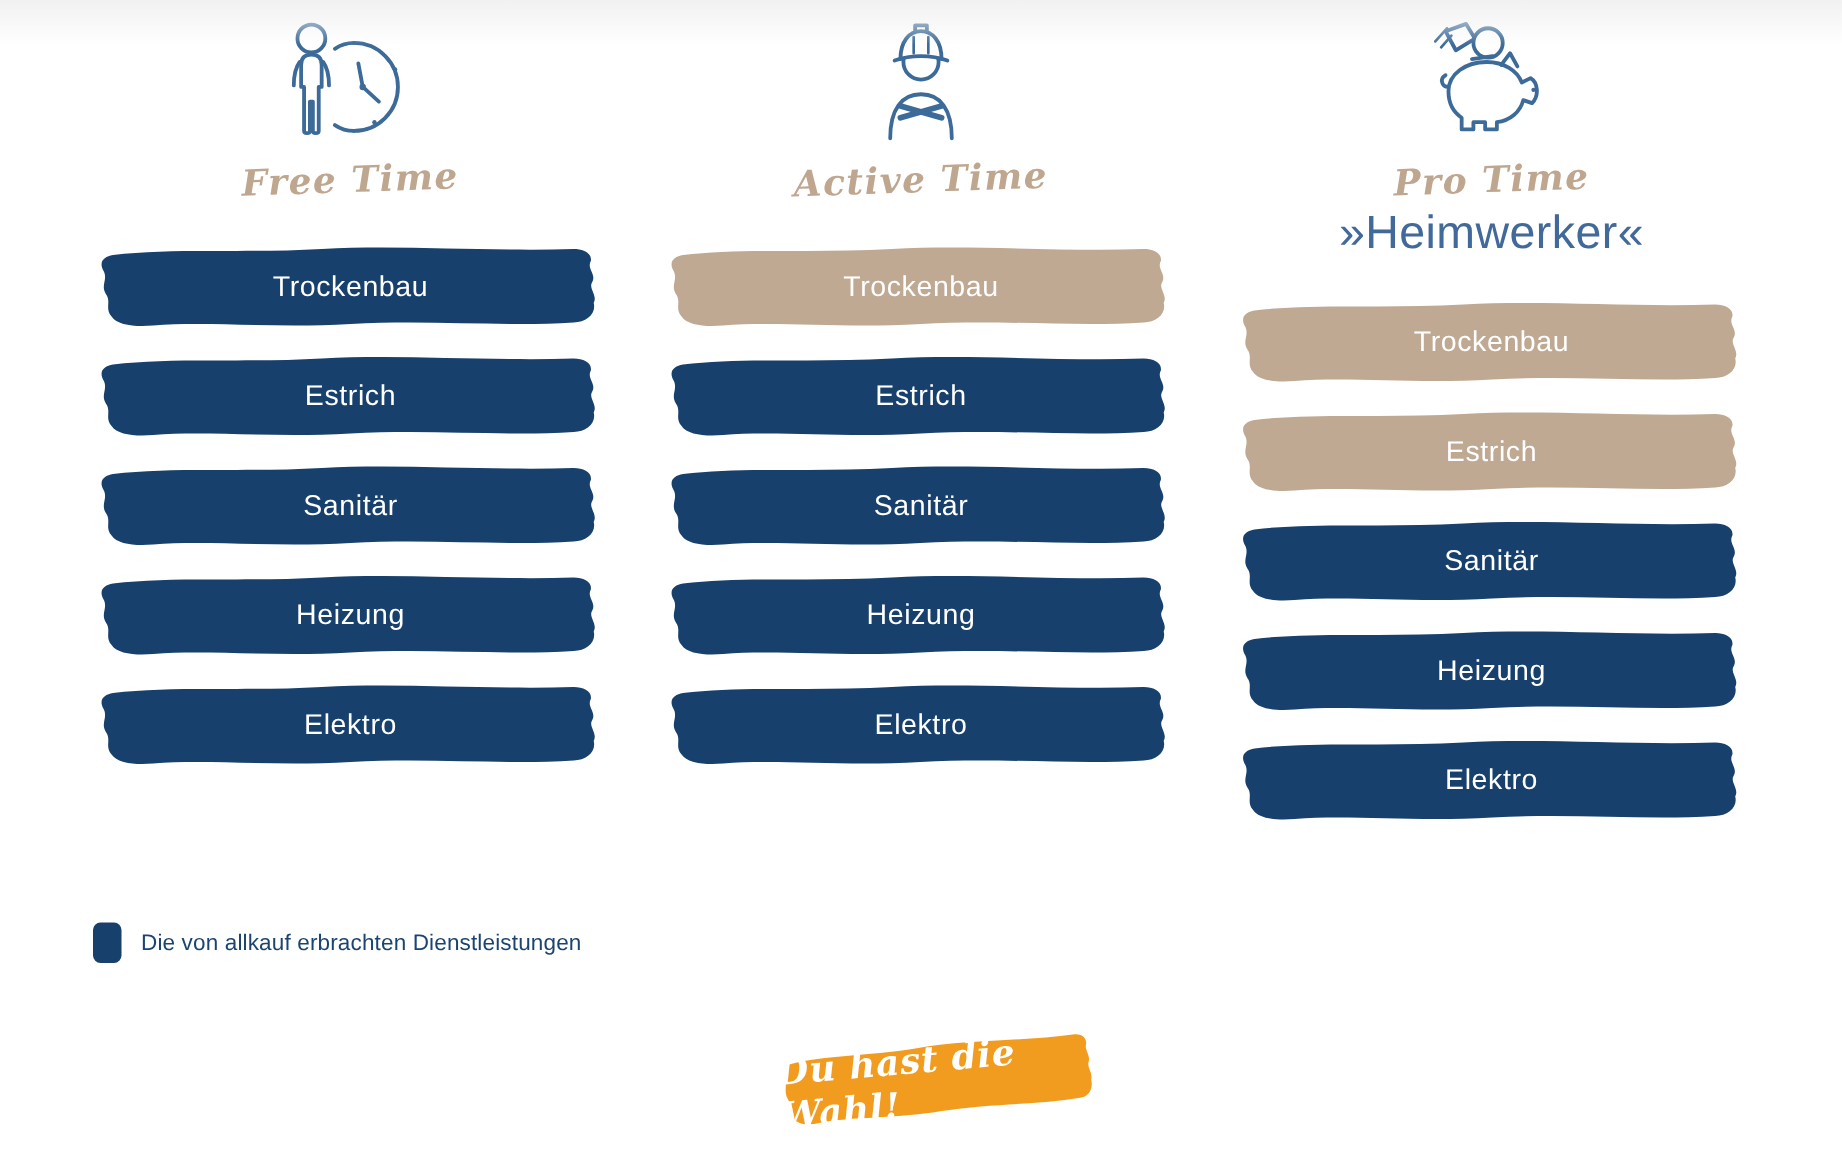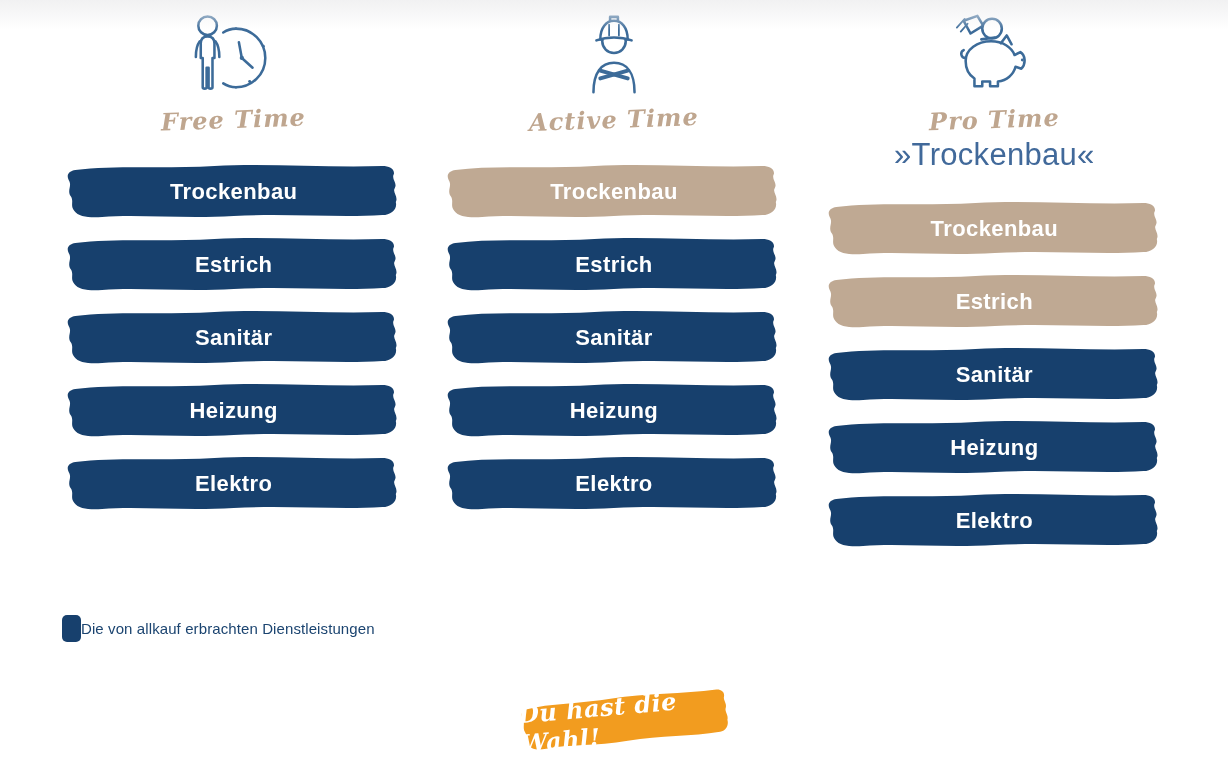--- a/index.html
+++ b/index.html
@@ -27,25 +27,25 @@
   .heading{
     margin:1px 0 0;font-size:31px;font-weight:400;letter-spacing:.3px;
     color:var(--heading_blue);white-space:nowrap;
   }
   .bars{width:100%;margin-top:26px}
   .bar{position:relative;height:60px;margin-bottom:13px;
     display:flex;align-items:center;justify-content:center;color:var(--navy)}
   .bar:last-child{margin-bottom:0}
   .bar[data-variant="eigenleistung"]{color:var(--tan)}
   .brush{position:absolute;left:0;top:0;width:100%;height:100%;display:block}
-  .bar-label{position:relative;z-index:1;font-size:22px;font-weight:700;
+  .bar-label{position:relative;z-index:1;font-size:19px;font-weight:400;
     letter-spacing:.4px;color:var(--bar_text)}
 
   .legend{display:grid;grid-template-columns:repeat(3,1fr);column-gap:37px;margin:64px 62px 0}
-  .legend-item{display:flex;align-items:center;}
+  .legend-item{display:flex;align-items:center;gap:13px}
   .swatch{width:19px;height:27px;border-radius:5px;flex:0 0 auto}
   .swatch[data-swatch="navy"]{background:var(--navy)}
   .swatch[data-swatch="tan"]{background:var(--tan)}
   .legend-label{font-size:15px;color:var(--legend_text);letter-spacing:.1px}
 
   .badge-row{display:flex;justify-content:center;margin-top:52px}
   .badge{position:relative;width:214px;height:52px;color:var(--orange);
     display:flex;align-items:center;justify-content:center;
     transform:translateX(12px) rotate(-5deg)}
   .badge-label{position:relative;z-index:1;font-family:"DejaVu Serif",serif;
@@ -179,21 +179,21 @@
           <path d="M62,32 L68,24 L73,33"></path>
           <circle cx="84" cy="49" r="1.5" fill="currentColor" stroke="none"></circle>
           <path fill="#fff" d="M24,9 L38,4 L44,14 L31,22 Z"></path>
           <path d="M17,16 L25,7 M21,20 L28,12" stroke-width="1.8"></path>
           <circle cx="53" cy="17" r="10" fill="#fff"></circle>
           <path d="M42,28 L56,26"></path>
         </g>
       </svg>
     </div>
     <div class="script">Pro Time</div>
-    <h2 class="heading">»Trockenbau«</h2>
+    <h2 class="heading">»Heimwerker«</h2>
     <div class="bars">
       <div class="bar" data-variant="eigenleistung">
         <svg class="brush" viewBox="0 0 360 60" preserveAspectRatio="none">
             <use href="#brushPath"></use>
           </svg>
         <span class="bar-label">Trockenbau</span>
       </div>
       <div class="bar" data-variant="eigenleistung">
         <svg class="brush" viewBox="0 0 360 60" preserveAspectRatio="none">
             <use href="#brushPath"></use>

